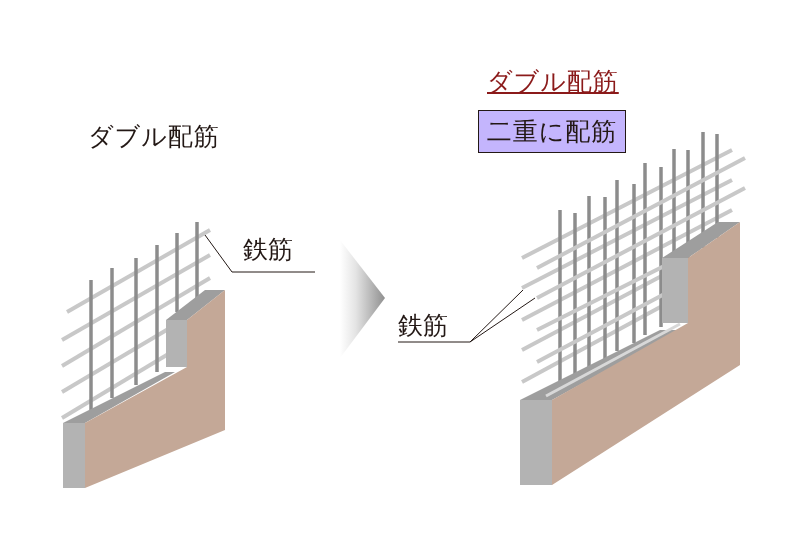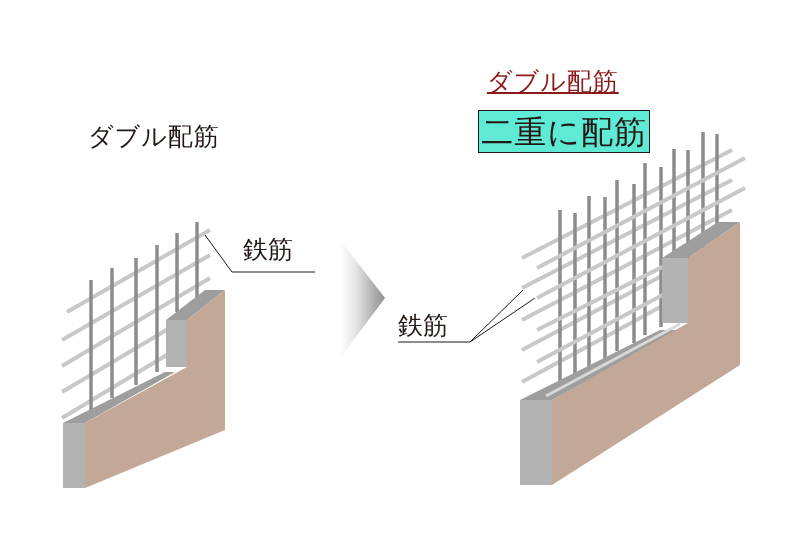--- a/index.html
+++ b/index.html
@@ -1,21 +1,21 @@
 <!DOCTYPE html>
 <html><head>
   <meta charset="utf-8">
   <style>
     html, body { margin: 0; padding: 0; background: #ffffff; }
     body { width: 800px; height: 552px; position: relative; overflow: hidden; font-family: "DejaVu Serif", "Liberation Serif", serif; }
     .canvas { position: absolute; left: 0; top: 0; width: 800px; height: 552px; }
     .label { position: absolute; color: #231815; white-space: nowrap; line-height: 1; }
     .title-single { left: 88px; top: 124px; font-size: 25px; letter-spacing: 1px; }
     .title-double { left: 487px; top: 69px; font-size: 25px; color: #8b1a1a; letter-spacing: 1px; text-decoration: underline; }
-    .box-double { left: 478px; top: 110px; width: 172px; height: 43px; border: 1.2px solid #231815; box-sizing: border-box; display: flex; align-items: center; justify-content: center; font-size: 32px; letter-spacing: 1px; background: #5eead4; }
+    .box-double { left: 478px; top: 110px; width: 148px; height: 43px; border: 1.2px solid #231815; box-sizing: border-box; display: flex; align-items: center; justify-content: center; font-size: 25px; letter-spacing: 1px; background: #c4b5fd; }
     .rebar-label-1 { left: 243px; top: 237px; font-size: 25px; }
     .rebar-label-2 { left: 398px; top: 313px; font-size: 25px; }
   </style>
 </head>
 <body>
 
 <svg class="canvas" viewBox="0 0 800 552" xmlns="http://www.w3.org/2000/svg">
   <defs>
     <linearGradient id="arrowGrad" x1="0" y1="0" x2="1" y2="0">
       <stop offset="0" stop-color="#ffffff"></stop>

